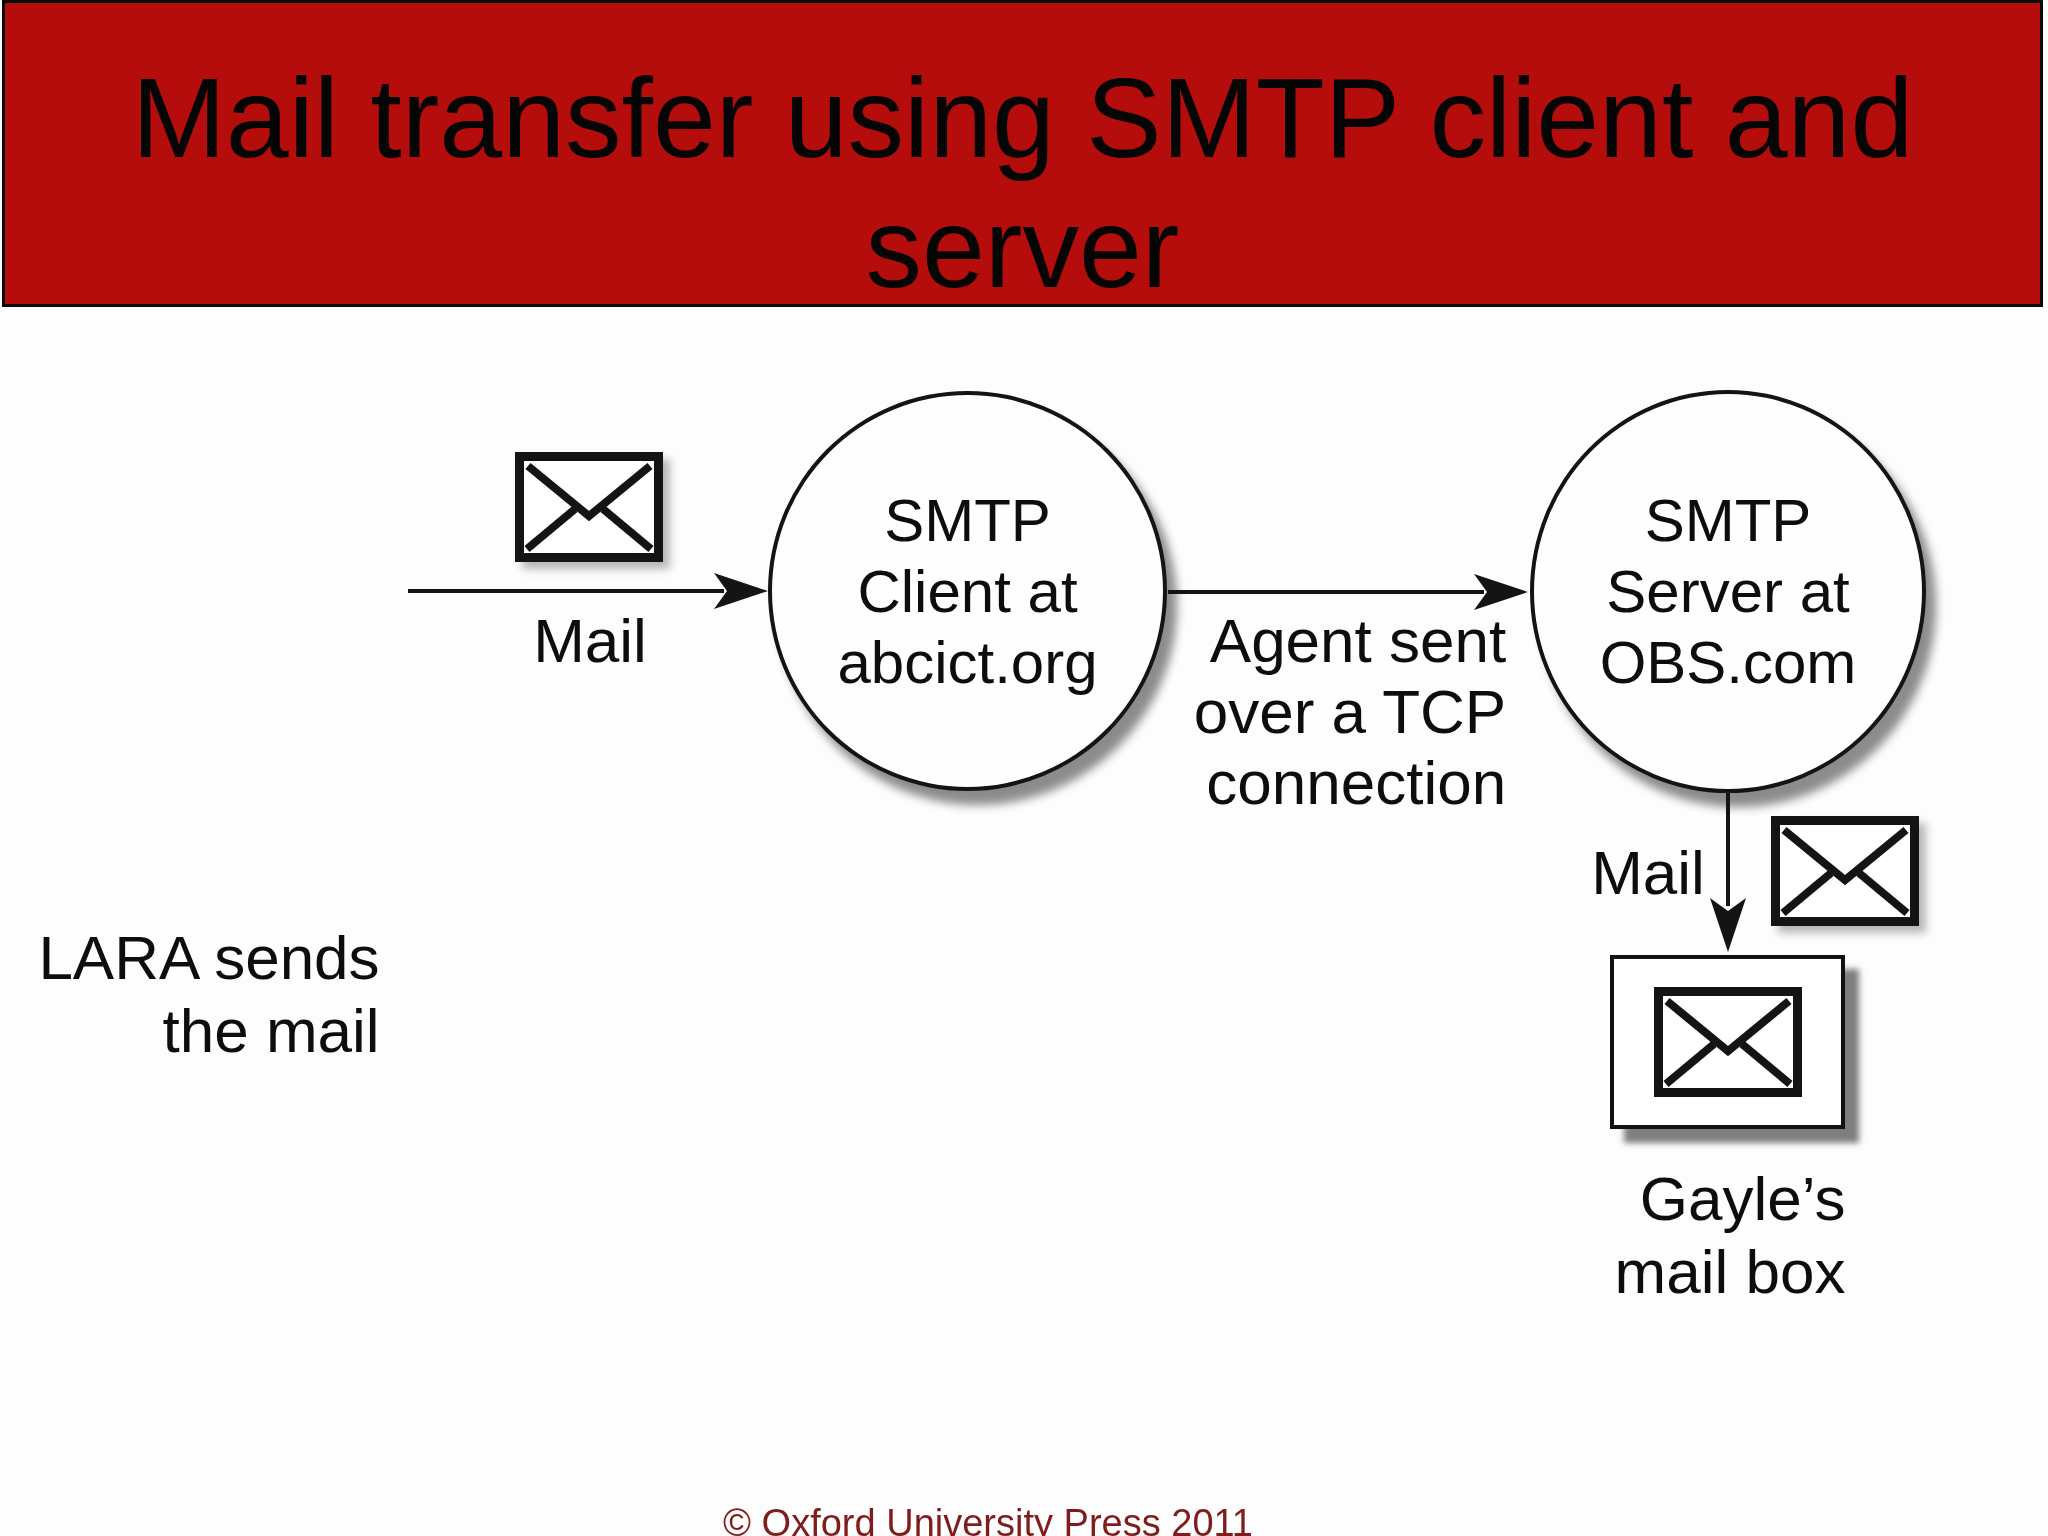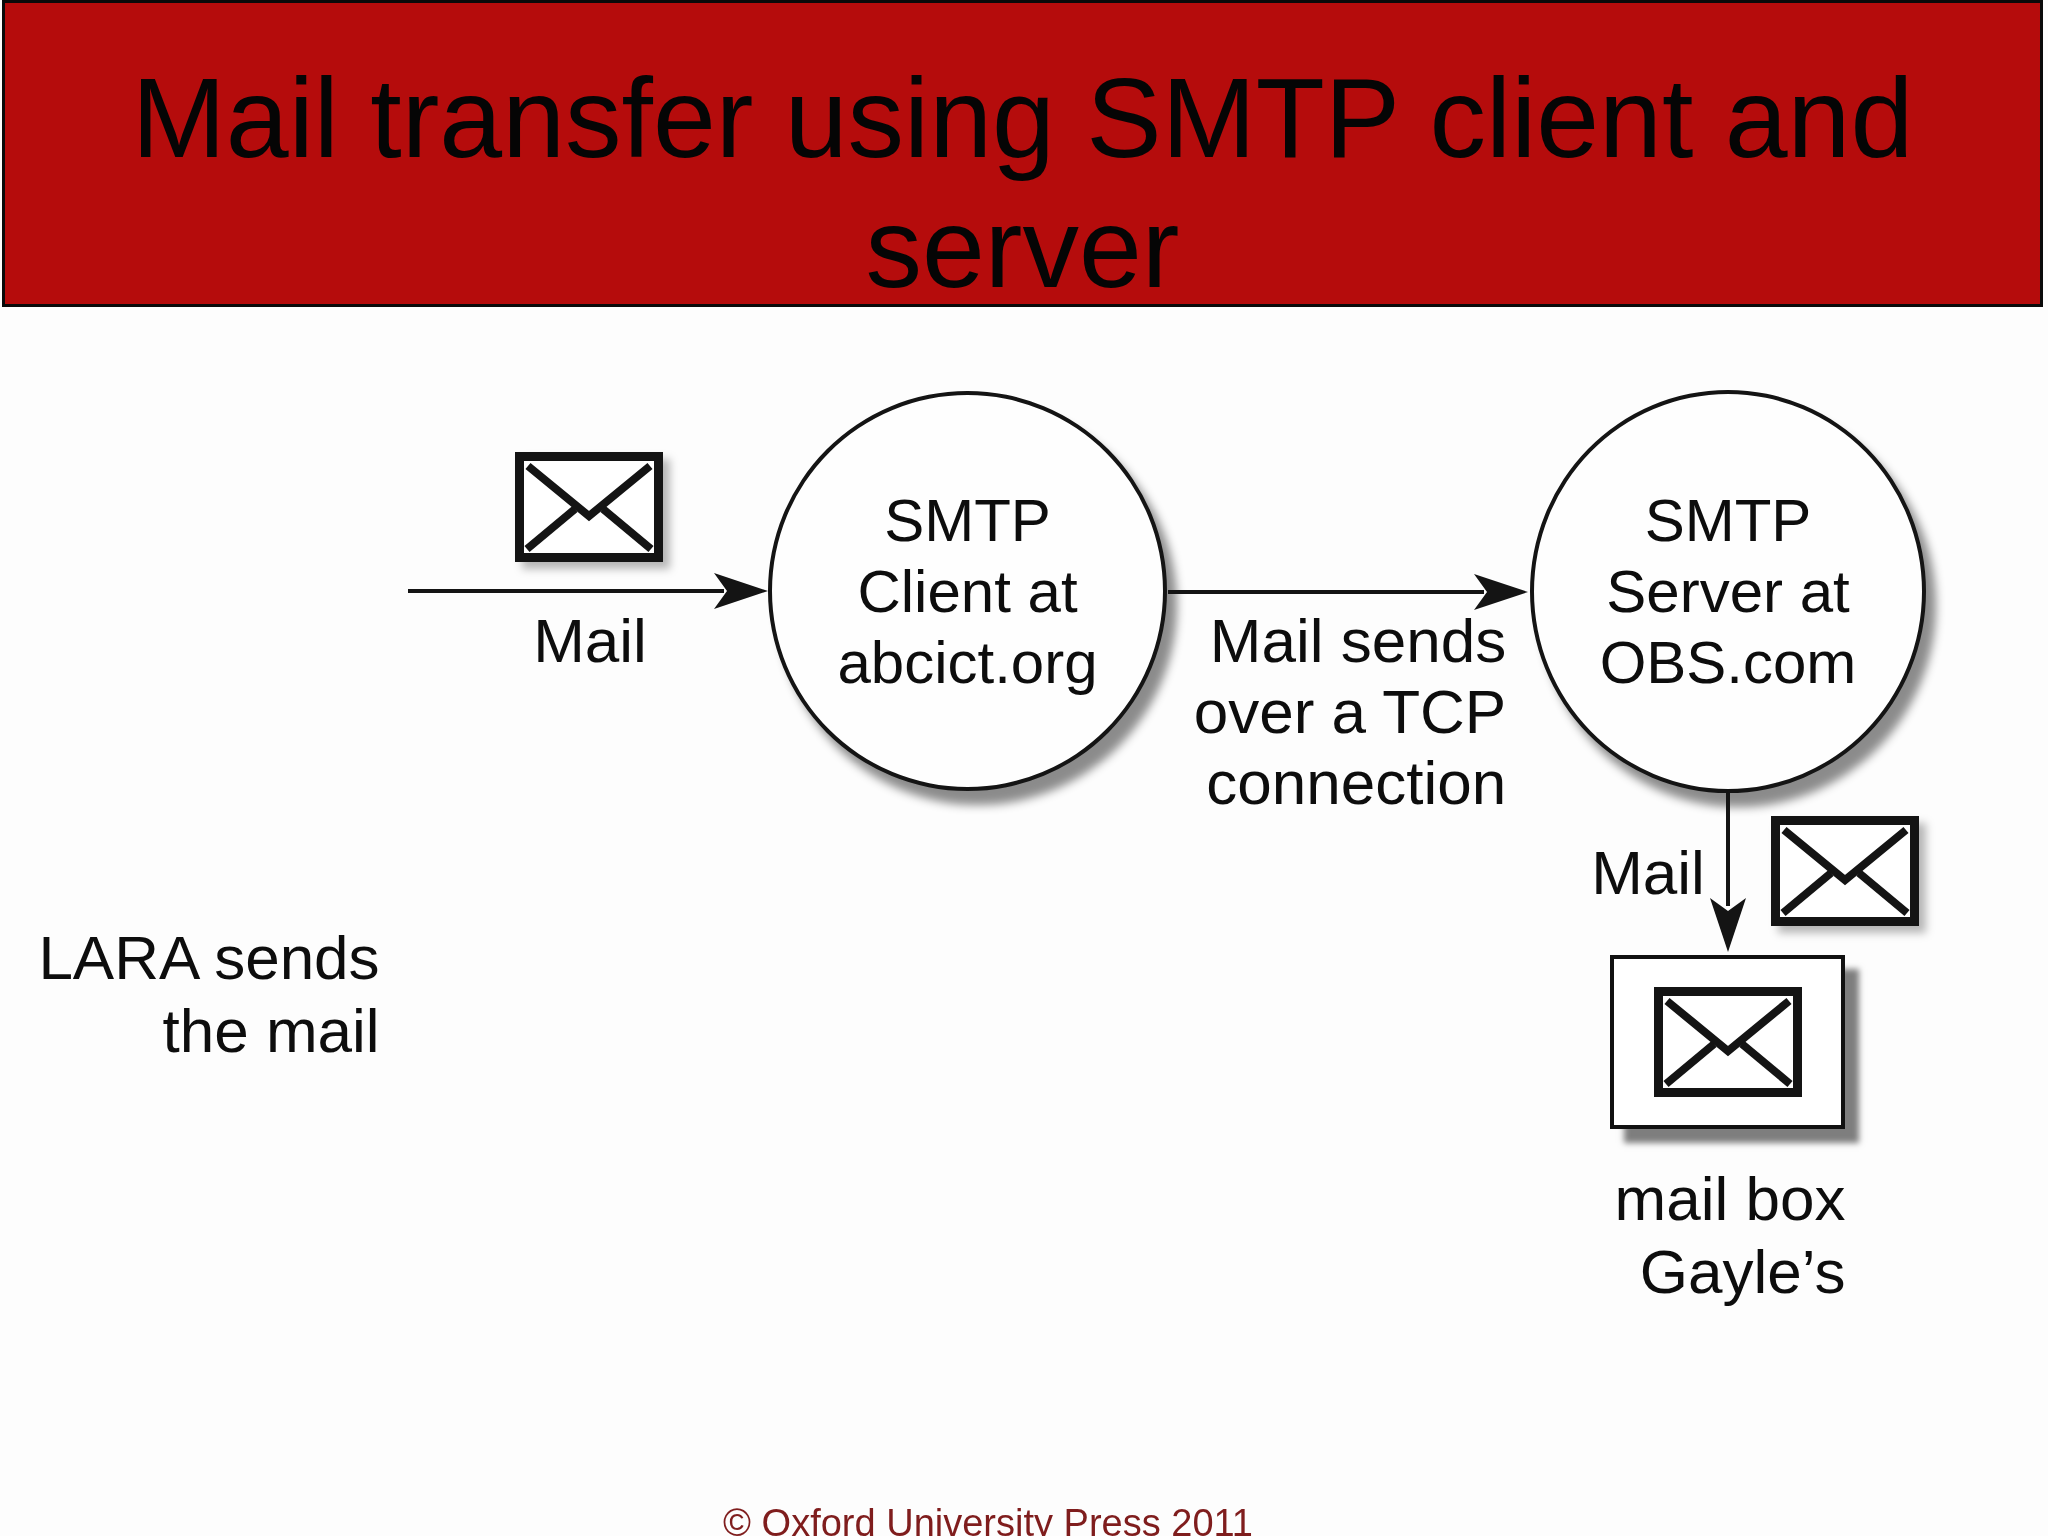--- a/index.html
+++ b/index.html
@@ -110,32 +110,32 @@
       <rect x="4.5" y="4.5" width="139" height="101" fill="#ffffff" stroke="#141414" stroke-width="9"></rect>
       <polyline points="13,14 74,64 135,14" fill="none" stroke="#141414" stroke-width="8"></polyline>
       <line x1="12" y1="97" x2="60" y2="57" stroke="#141414" stroke-width="8"></line>
       <line x1="136" y1="97" x2="88" y2="57" stroke="#141414" stroke-width="8"></line>
     </svg>
   </div>
 
   <div class="label" id="lab-mail1">Mail</div>
 
   <div class="label" id="lab-tcp">
-    <span>Mail sends</span>
+    <span>Agent sent</span>
     <span>over a TCP</span>
     <span>connection</span>
   </div>
 
   <div class="label" id="lab-mail2">Mail</div>
 
   <div class="label" id="lab-lara">
     <span>LARA sends</span>
     <span>the mail</span>
   </div>
 
   <div class="label" id="lab-gayle">
+    <span>Gayle’s</span>
     <span>mail box</span>
-    <span>Gayle’s</span>
   </div>
 
   <div id="footer">© Oxford University Press 2011</div>
 
 </div>
 
 </body></html>

